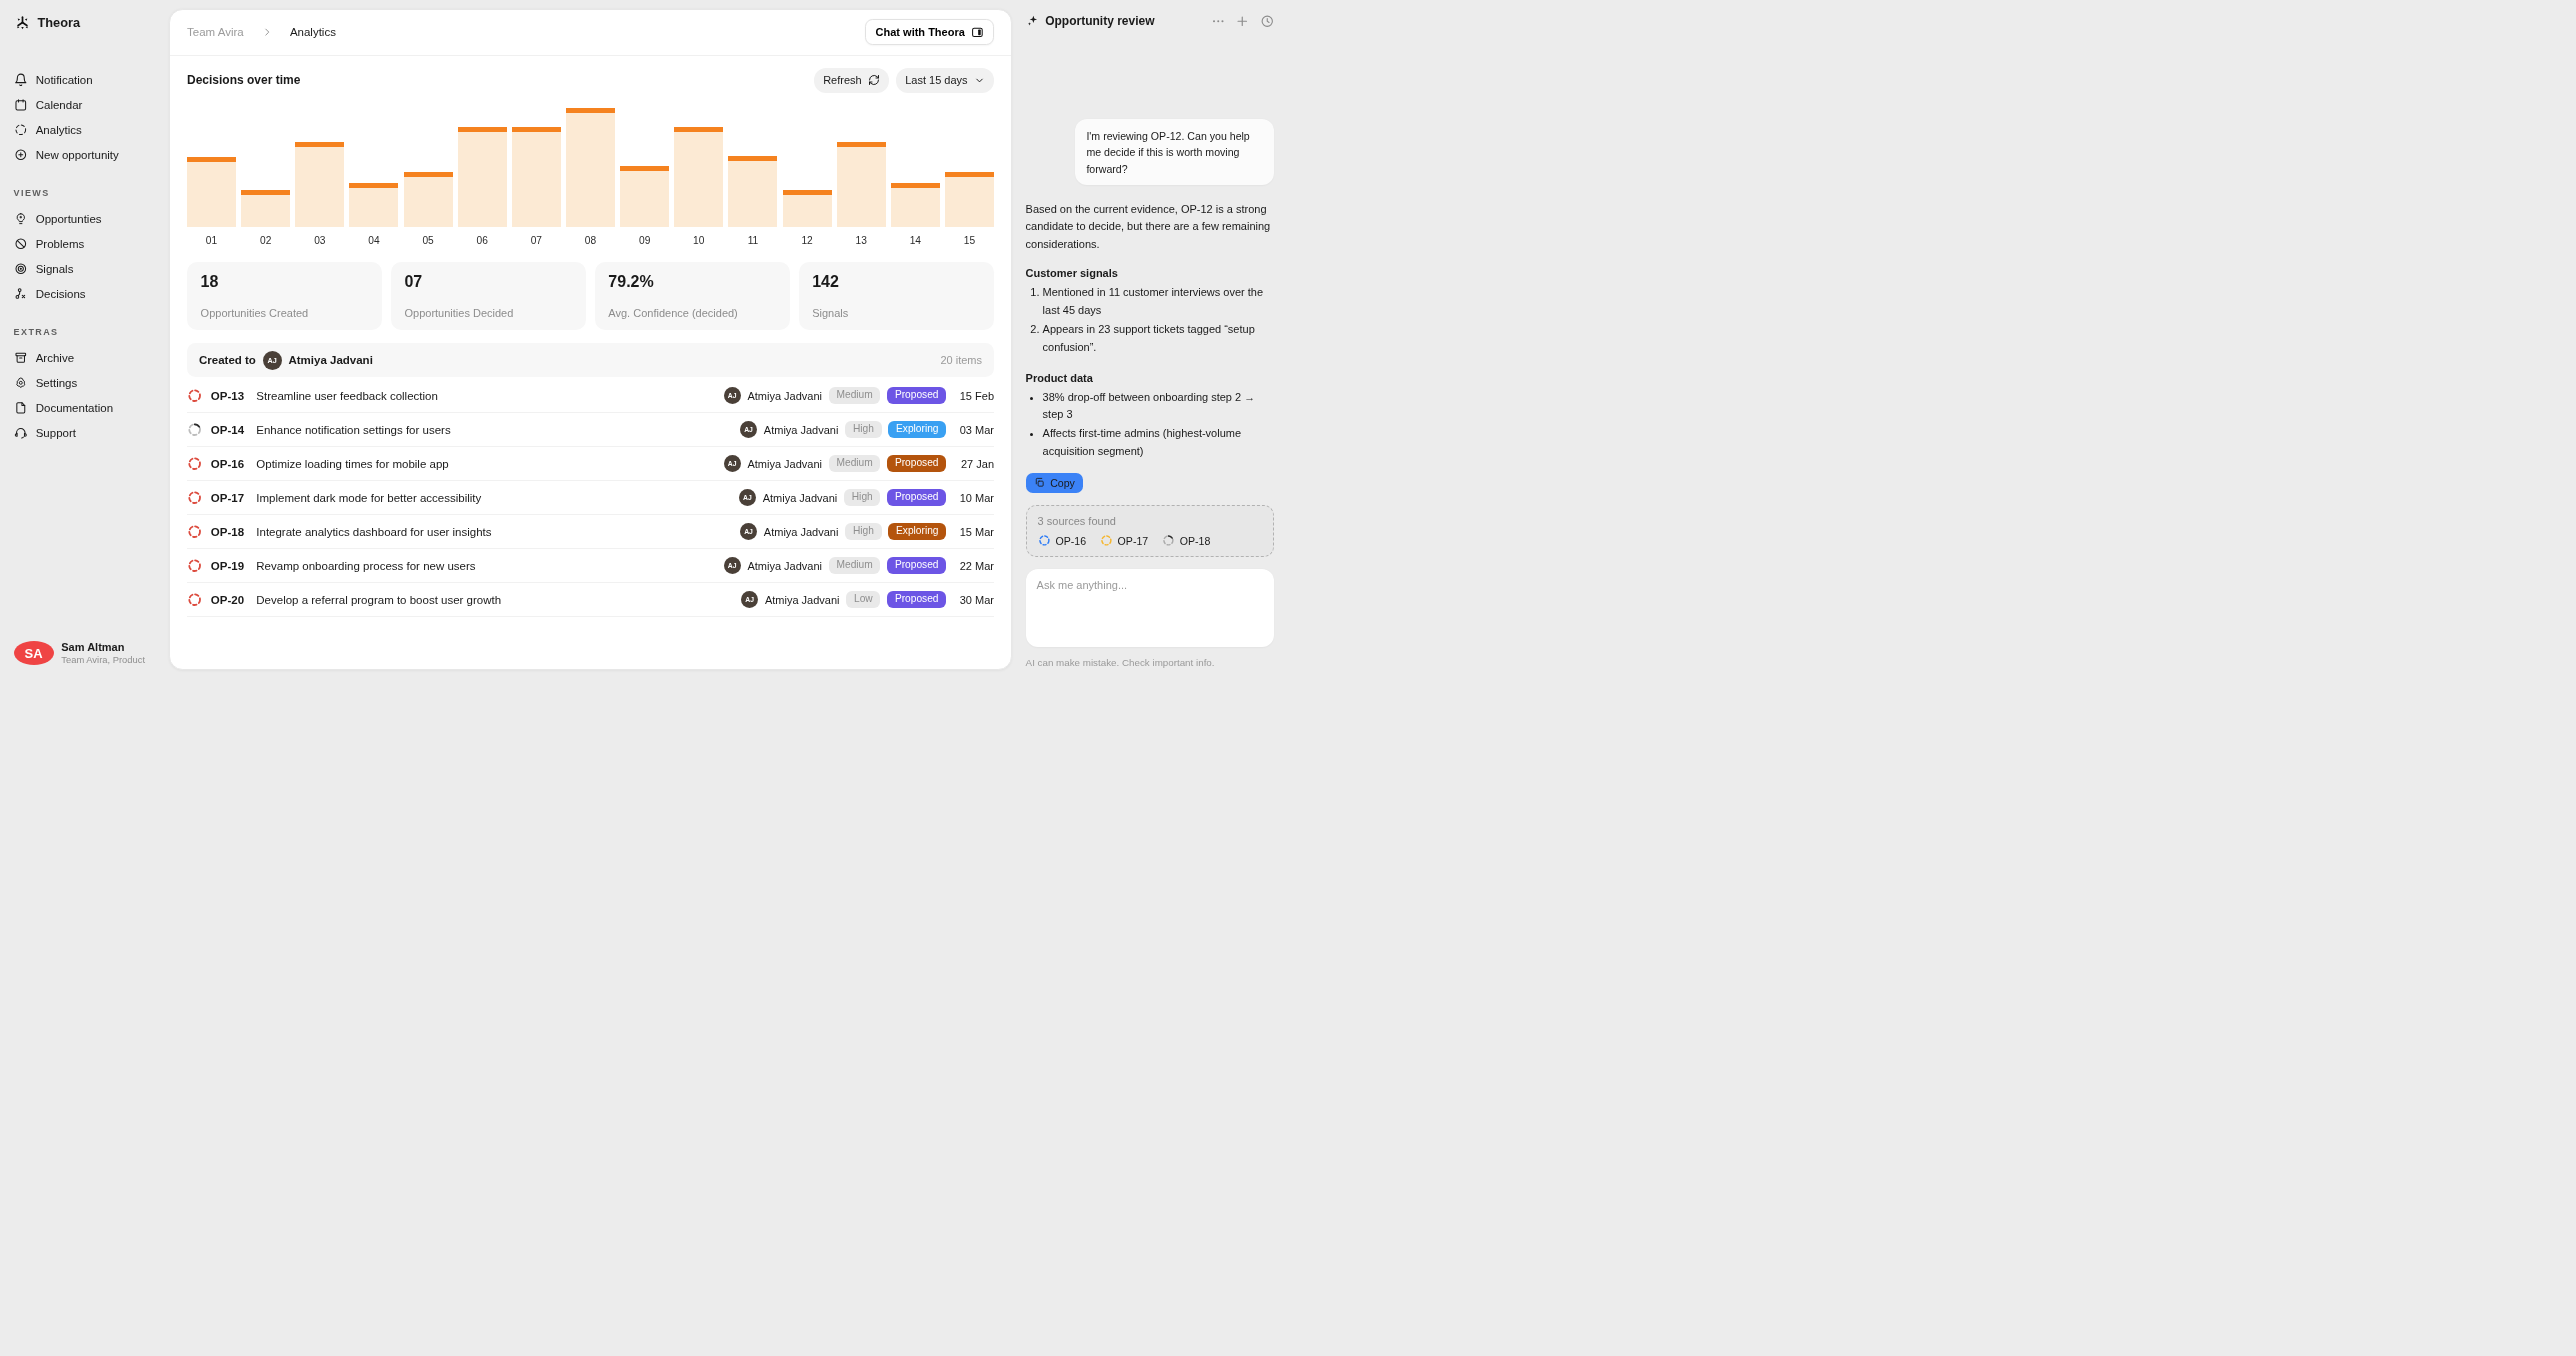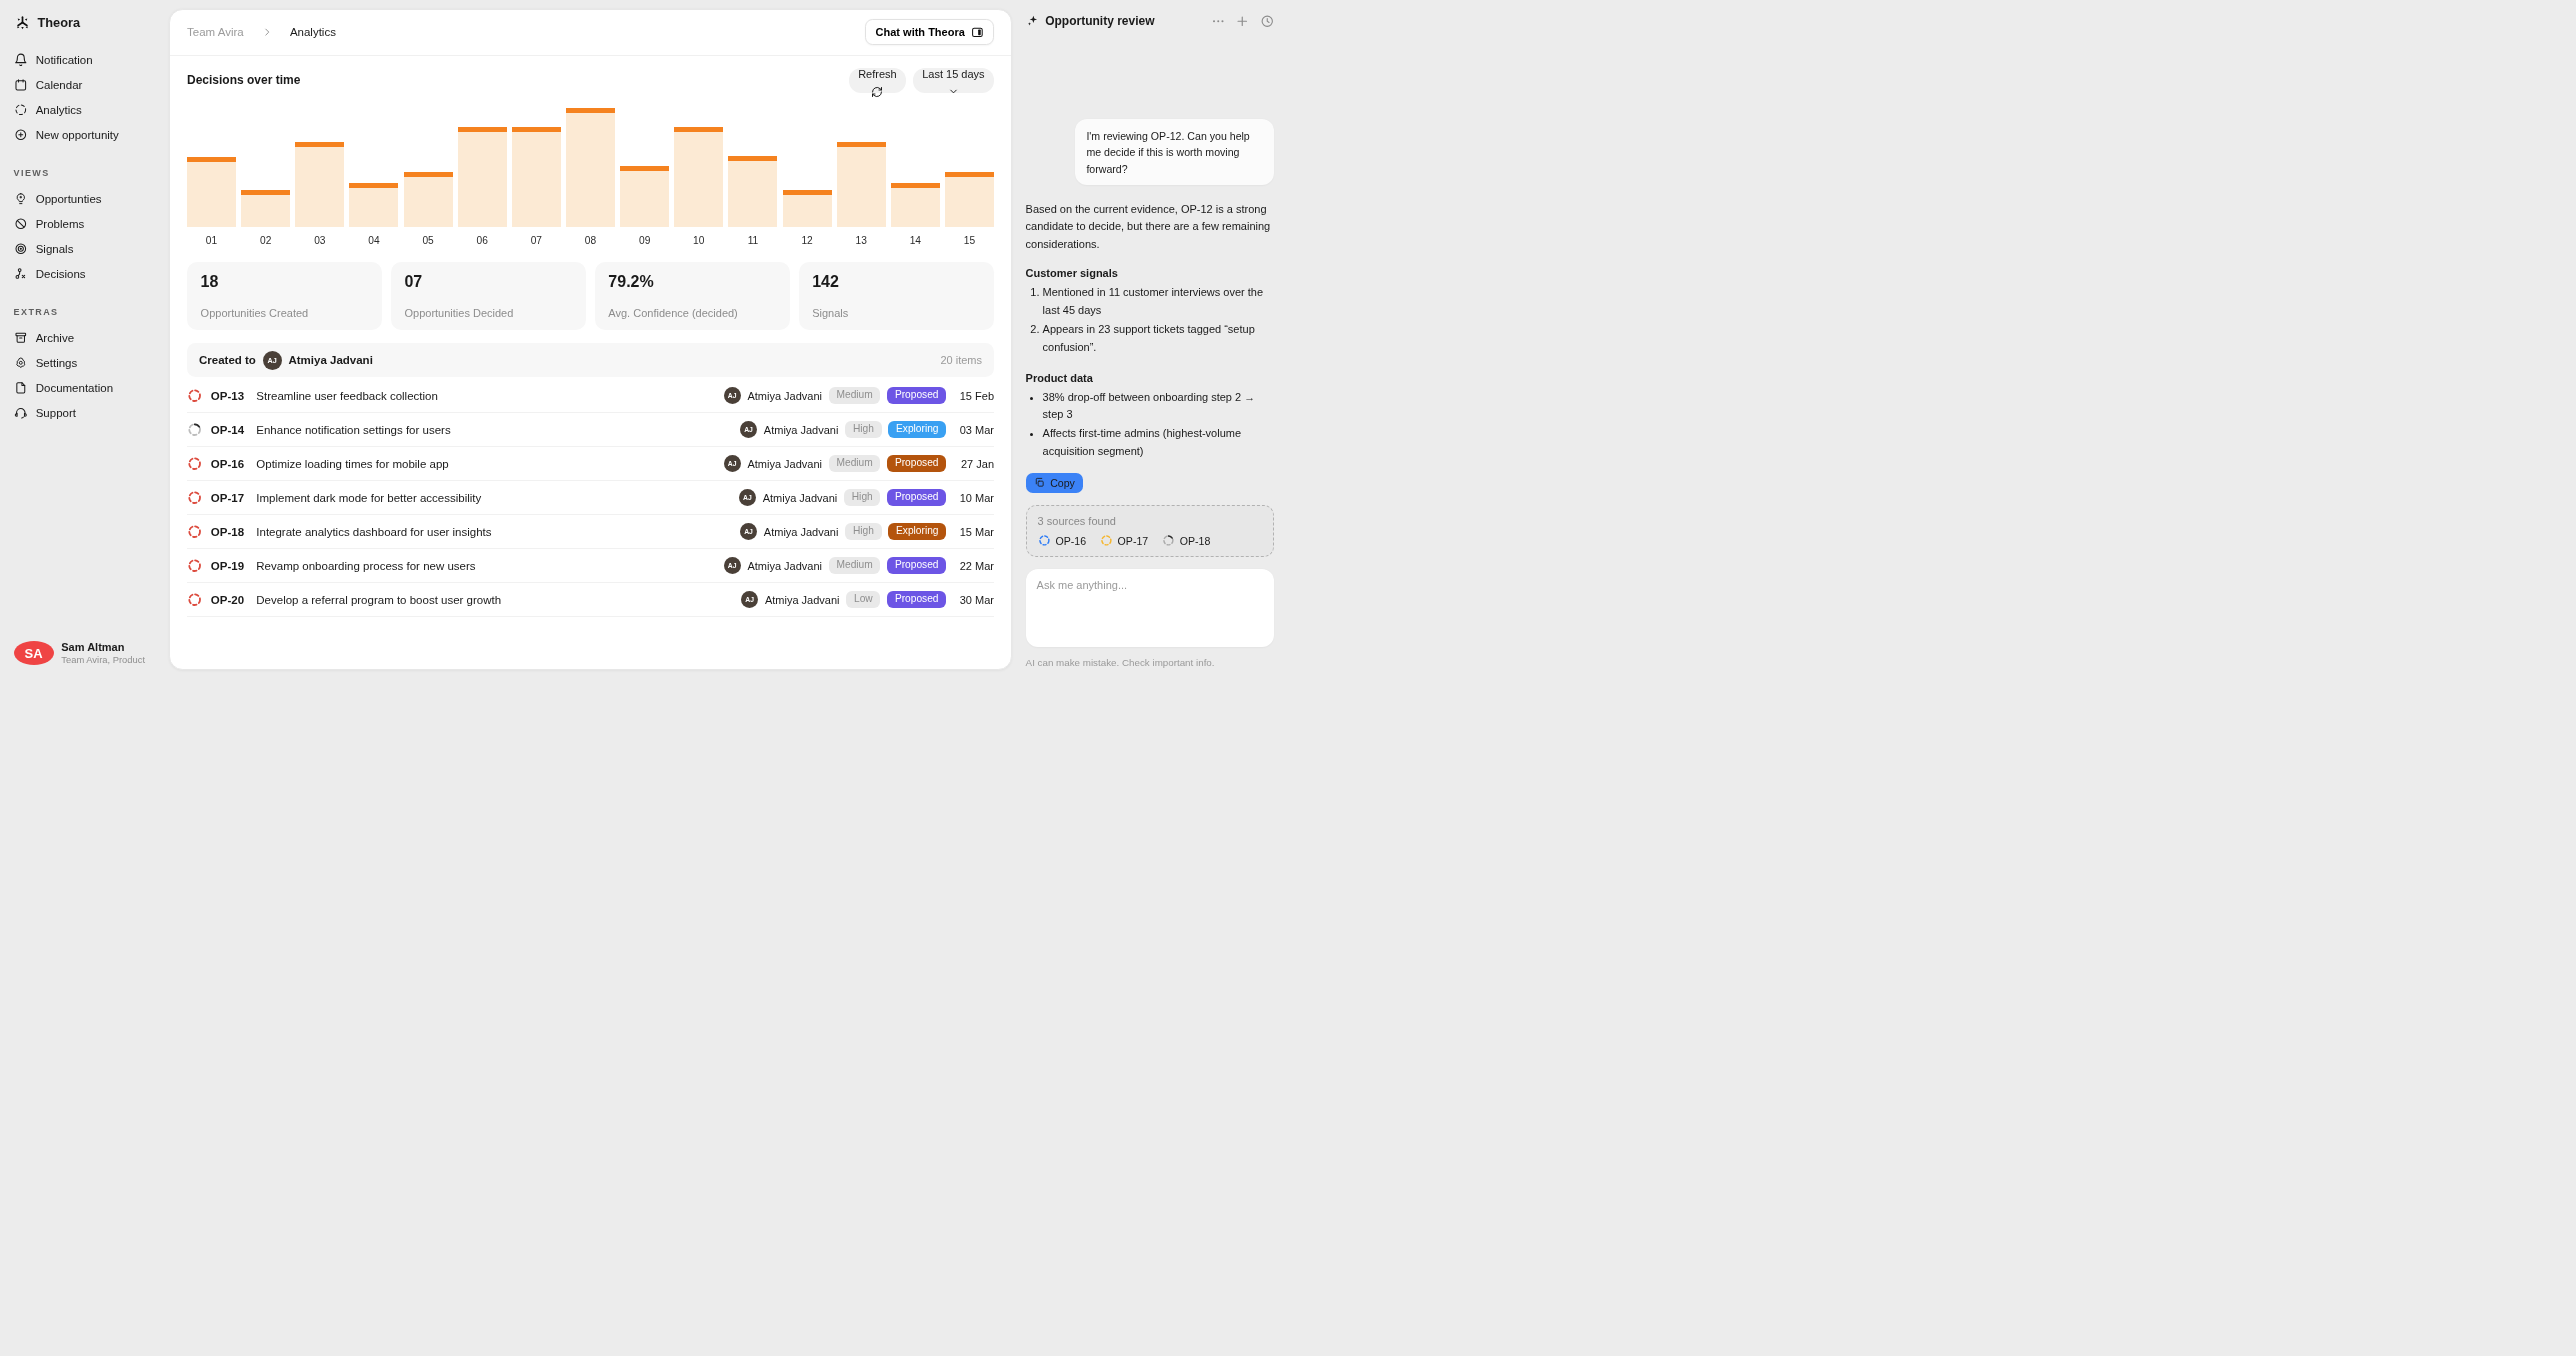--- a/index.html
+++ b/index.html
@@ -2,21 +2,21 @@
 <html style="font-size:13.6px"><head>
 <meta charset="utf-8">
 <style>
   html,body{margin:0;padding:0;background:#ECECEC;font-family:"Liberation Sans","DejaVu Sans",sans-serif;color:#1A1A1A;}
   .app{width:1288px;height:678px;display:flex;overflow:hidden;background:#ECECEC;}
   svg{display:block}
   .ic{flex:0 0 auto}
 
   
   .sidebar{width:169px;box-sizing:border-box;padding:13.6px 8.5px 12px 13.6px;display:flex;flex-direction:column;}
-  .logo-row{display:flex;align-items:center;gap:6.8px;margin-bottom:17px;}
+  .logo-row{display:flex;align-items:center;gap:6.8px;margin-bottom:37px;}
   .logo-text{font-size:12.8px;font-weight:700;}
   .nav-item{display:flex;align-items:center;gap:8.5px;height:25px;font-size:11.5px;font-weight:500;cursor:pointer;}
   .section-label{font-size:9px;font-weight:700;letter-spacing:1.4px;color:#5F5F5F;margin:20.4px 0 8.5px;}
   .user-row{margin-top:auto;display:flex;align-items:center;gap:7.7px;}
   .user-name{font-size:11px;font-weight:700;line-height:1.25;}
   .user-role{font-size:9.4px;color:#8F8F8F;line-height:1.25;}
   .av{border-radius:50%;display:flex;align-items:center;justify-content:center;color:#fff;font-weight:700;}
   .av-sam{width:40px;height:24px;background:#ef4444;font-size:13px;}
   .av-aj{width:17px;height:17px;background:#4A4038;font-size:6.8px;}
   .av-aj-lg{width:19px;height:19px;background:#4A4038;font-size:7.2px;}
@@ -25,21 +25,21 @@
   .main-card{flex:1;margin:8.5px 0;background:#FFFFFF;border:0.9px solid #E7E7E7;border-radius:13.6px;display:flex;flex-direction:column;overflow:hidden;box-shadow:0 0.9px 2.6px rgba(0,0,0,.05);}
   .main-header{display:flex;align-items:center;justify-content:space-between;padding:9.4px 17px;border-bottom:0.9px solid #F0F0F0;}
   .crumbs{display:flex;align-items:center;gap:18px;font-size:11.5px;}
   .crumb-parent{color:#9B9B9B;}
   .crumb-current{color:#1A1A1A;font-weight:500;}
   .chat-btn{display:flex;align-items:center;gap:6px;background:#fff;border:0.9px solid #E2E2E2;border-radius:7.7px;height:26.4px;padding:0 9.4px;font-size:11px;font-weight:600;cursor:pointer;box-shadow:0 0.9px 1.7px rgba(0,0,0,.04);}
   .main-body{flex:1;padding:12px 17px 8.5px;display:flex;flex-direction:column;overflow:hidden;}
   .chart-head{display:flex;align-items:center;justify-content:space-between;}
   .chart-title{font-size:12px;font-weight:700;}
   .chart-controls{display:flex;gap:6.8px;}
-  .gray-btn{display:flex;align-items:center;gap:6px;background:#F1F1F1;border:none;border-radius:12px;height:25px;padding:0 9.4px;font-size:11px;font-weight:500;color:#1A1A1A;cursor:pointer;flex-direction:column;}
+  .gray-btn{display:flex;align-items:center;gap:6px;background:#F1F1F1;border:none;border-radius:12px;height:25px;padding:0 9.4px;font-size:11px;font-weight:500;color:#1A1A1A;cursor:pointer;}
 
   .chart-bars{display:flex;align-items:flex-end;gap:5.1px;margin-top:15.3px;}
   .bar-col{flex:1;display:flex;flex-direction:column;}
   .bar{background:#FCEAD4;border-top:5.1px solid #F5821F;}
   .bar-label{text-align:center;font-size:10.2px;color:#2B2B2B;margin-top:8.5px;}
 
   .stats{display:flex;gap:8.5px;margin-top:15.3px;}
   .stat{flex:1;background:#F7F7F7;border-radius:10.2px;padding:11px 13.6px;height:68px;box-sizing:border-box;display:flex;flex-direction:column;justify-content:space-between;}
   .stat-value{font-size:16px;font-weight:700;}
   .stat-label{font-size:11px;color:#8C8C8C;}

